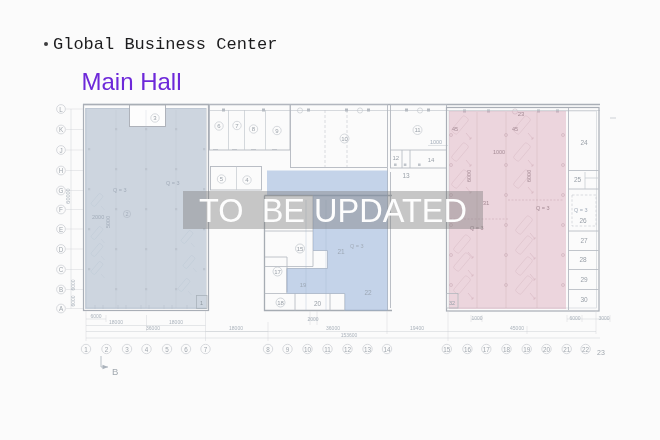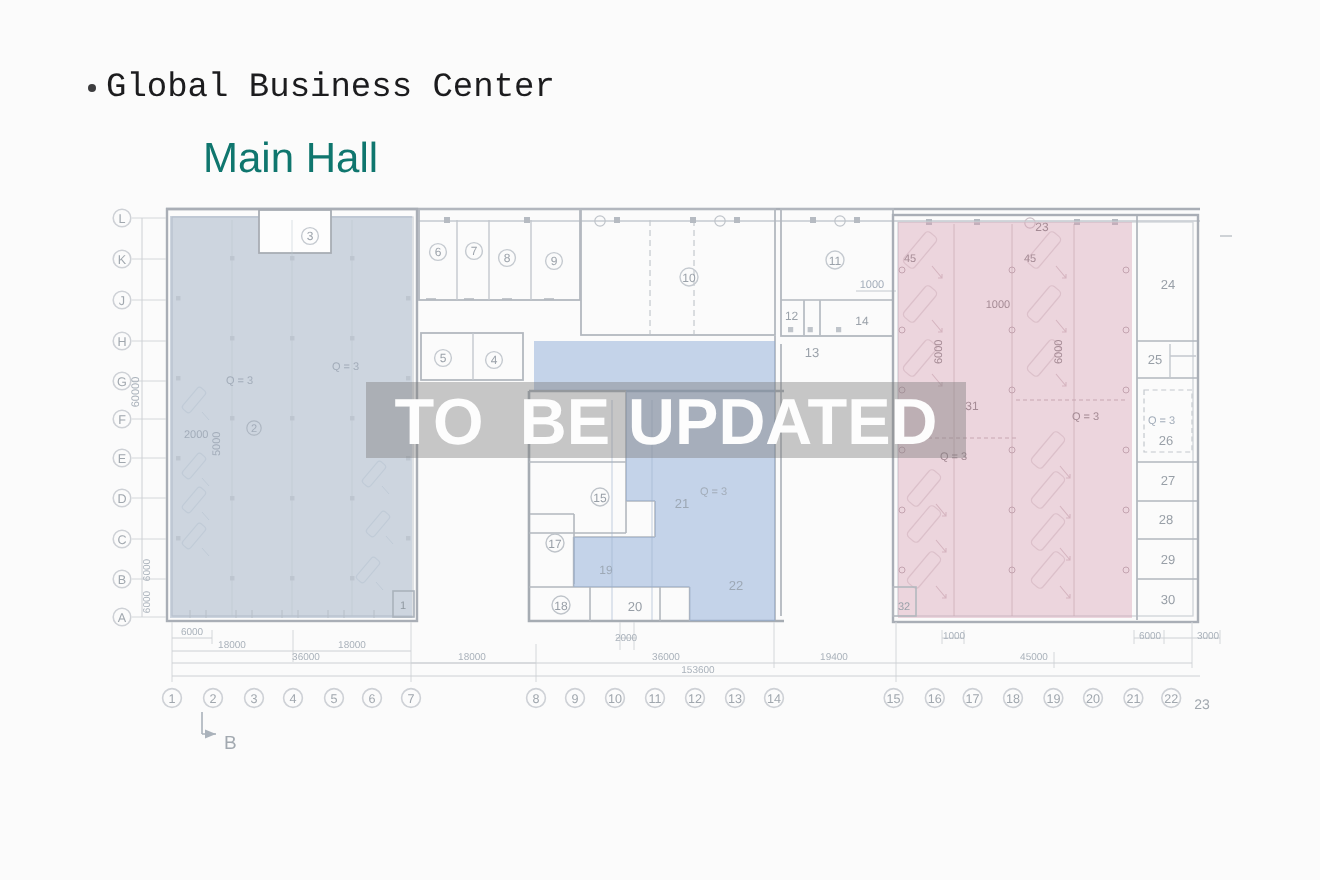--- a/index.html
+++ b/index.html
@@ -1,21 +1,21 @@
 <!DOCTYPE html>
 <html><head>
 <meta charset="utf-8">
 <style>
   html,body{margin:0;padding:0;}
   body{width:660px;height:440px;background:#fbfbfb;font-family:"Liberation Sans",sans-serif;overflow:hidden;position:relative;}
   .t1{position:absolute;left:53px;top:34.5px;font-size:17px;color:#1c1c1e;font-family:Liberation Mono, monospace;}
   .dot{position:absolute;left:44px;top:42px;width:4.4px;height:4.4px;border-radius:50%;background:#3d3d3f;}
-  .t2{position:absolute;left:81.5px;top:68px;font-size:21px;color:#0f766e;margin-left:20px;}
+  .t2{position:absolute;left:81.5px;top:68px;font-size:24px;color:#6d28d9;}
   .band{position:absolute;left:183px;top:191px;width:300px;height:38px;background:rgba(123,123,123,0.42);}
-  .bigtxt{position:absolute;left:183px;top:191px;width:300px;height:40px;line-height:40px;text-align:center;font-size:32.5px;font-weight:bold;color:#fdfdfd;white-space:pre;}
+  .bigtxt{position:absolute;left:183px;top:191px;width:300px;height:40px;line-height:40px;text-align:center;font-size:32.5px;font-weight:normal;color:#fdfdfd;white-space:pre;}
 </style>
 </head>
 <body>
 
 <div class="dot"></div>
 <div class="t1">Global Business Center</div>
 
 <div class="t2">Main Hall</div>
 
 <svg width="660" height="440" viewBox="0 0 660 440" style="position:absolute;left:0;top:0;">

